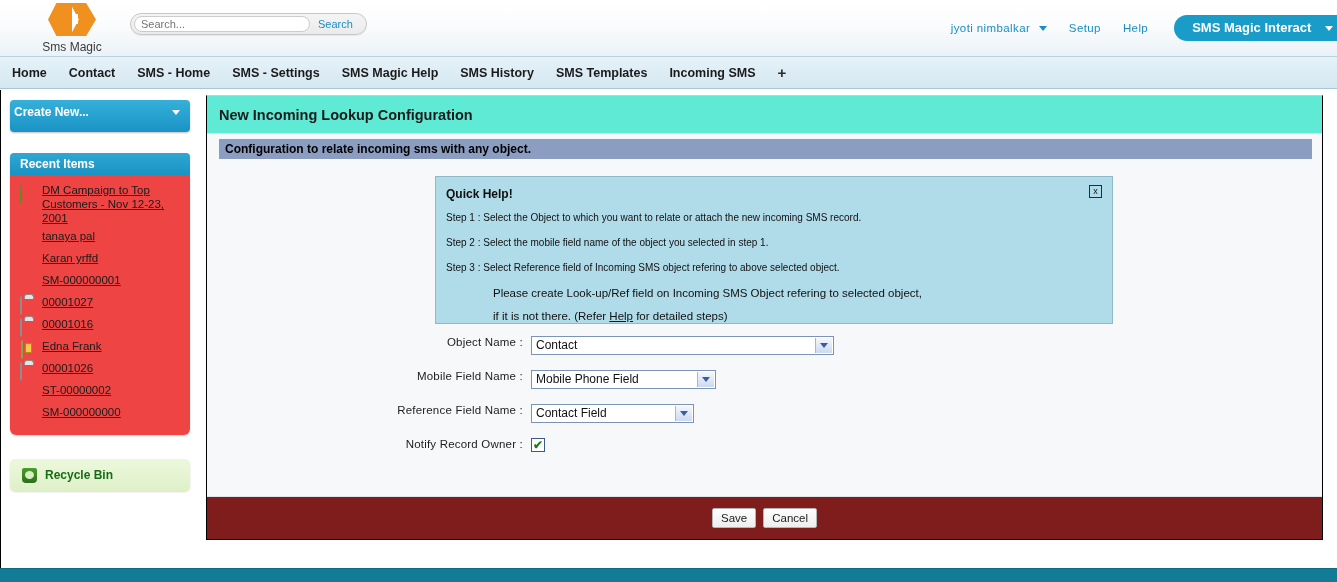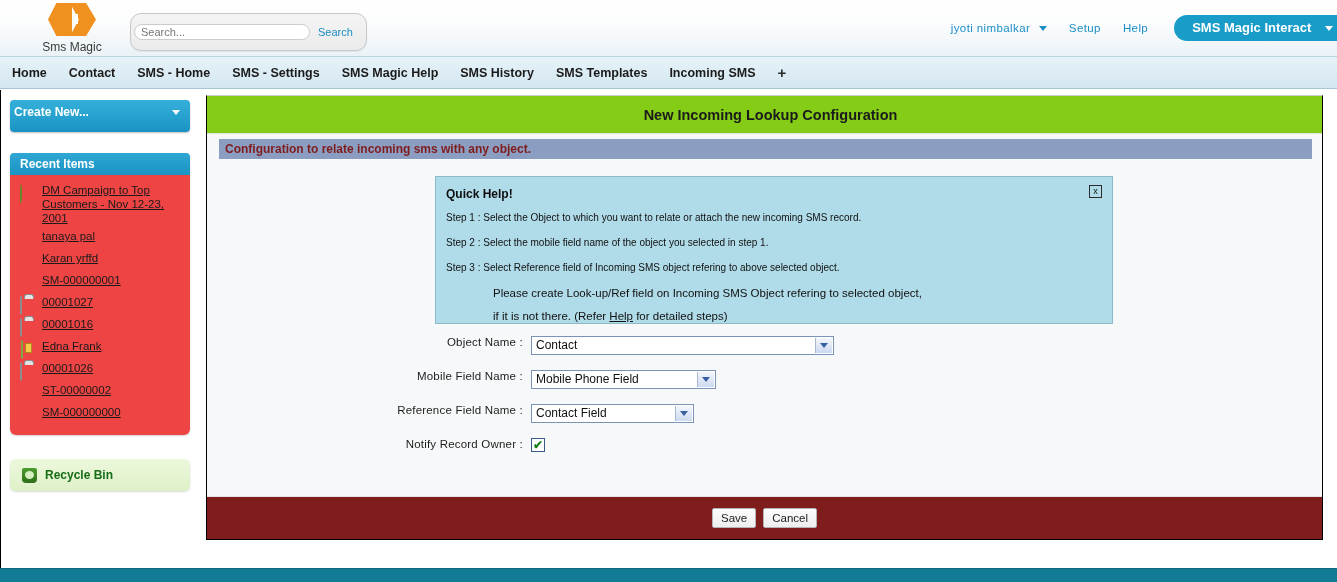--- a/index.html
+++ b/index.html
@@ -68,21 +68,21 @@
     color: #3a3a3a;
     font-weight: normal;
     margin-top: 1px;
     letter-spacing: 0px;
   }
 
   
   #searchbox {
     position: absolute;
     left: 130px; top: 13px;
-    width: 237px; height: 38px;
+    width: 237px; height: 22px;
     background: linear-gradient(to bottom,#f4f4f4,#ebebeb);
     border: 1px solid #c8c8c8;
     border-radius: 11px;
     display: flex;
     align-items: center;
     box-shadow: 0 1px 1px rgba(0,0,0,.07);
   }
   #search-input {
     margin-left: 3px;
     width: 176px; height: 16px;
@@ -345,30 +345,29 @@
     border: 1px solid #000000;
     border-top: 1px solid #c9ced3;
   }
   #main-title {
     height: 38px;
     line-height: 38px;
     padding-left: 12px;
     font-size: 14.5px;
     font-weight: bold;
     color: #1b1b1b;
-    background: #84cc16;
+    background: #5eead4;
     border-bottom: 1px solid #dfe3e7;
-    text-align: center;
   }
   #section-bar {
     margin: 5px 10px 0 12px;
     height: 20px;
     line-height: 20px;
     background: #8b9dc1;
-    color: #7f1d1d;
+    color: #000000;
     font-size: 12px;
     font-weight: bold;
     padding-left: 6px;
   }
 
   
   #quickhelp {
     position: absolute;
     left: 228px; top: 80px;
     width: 678px; height: 148px;

